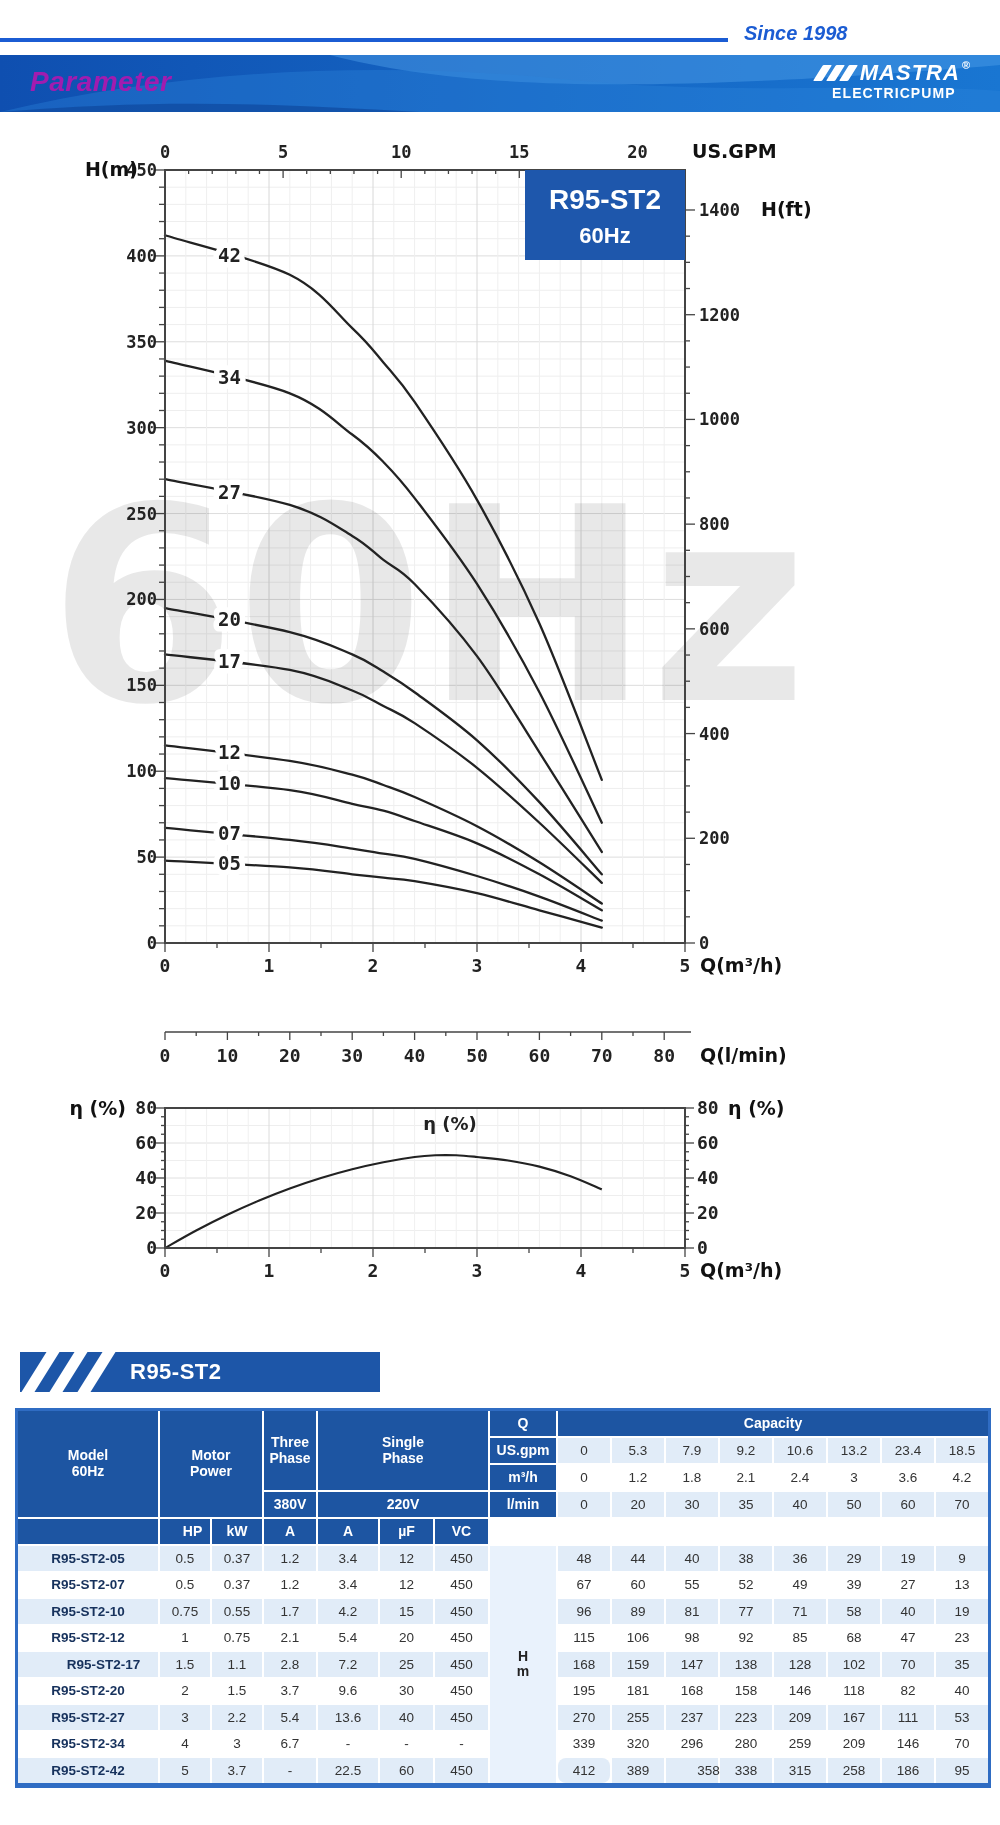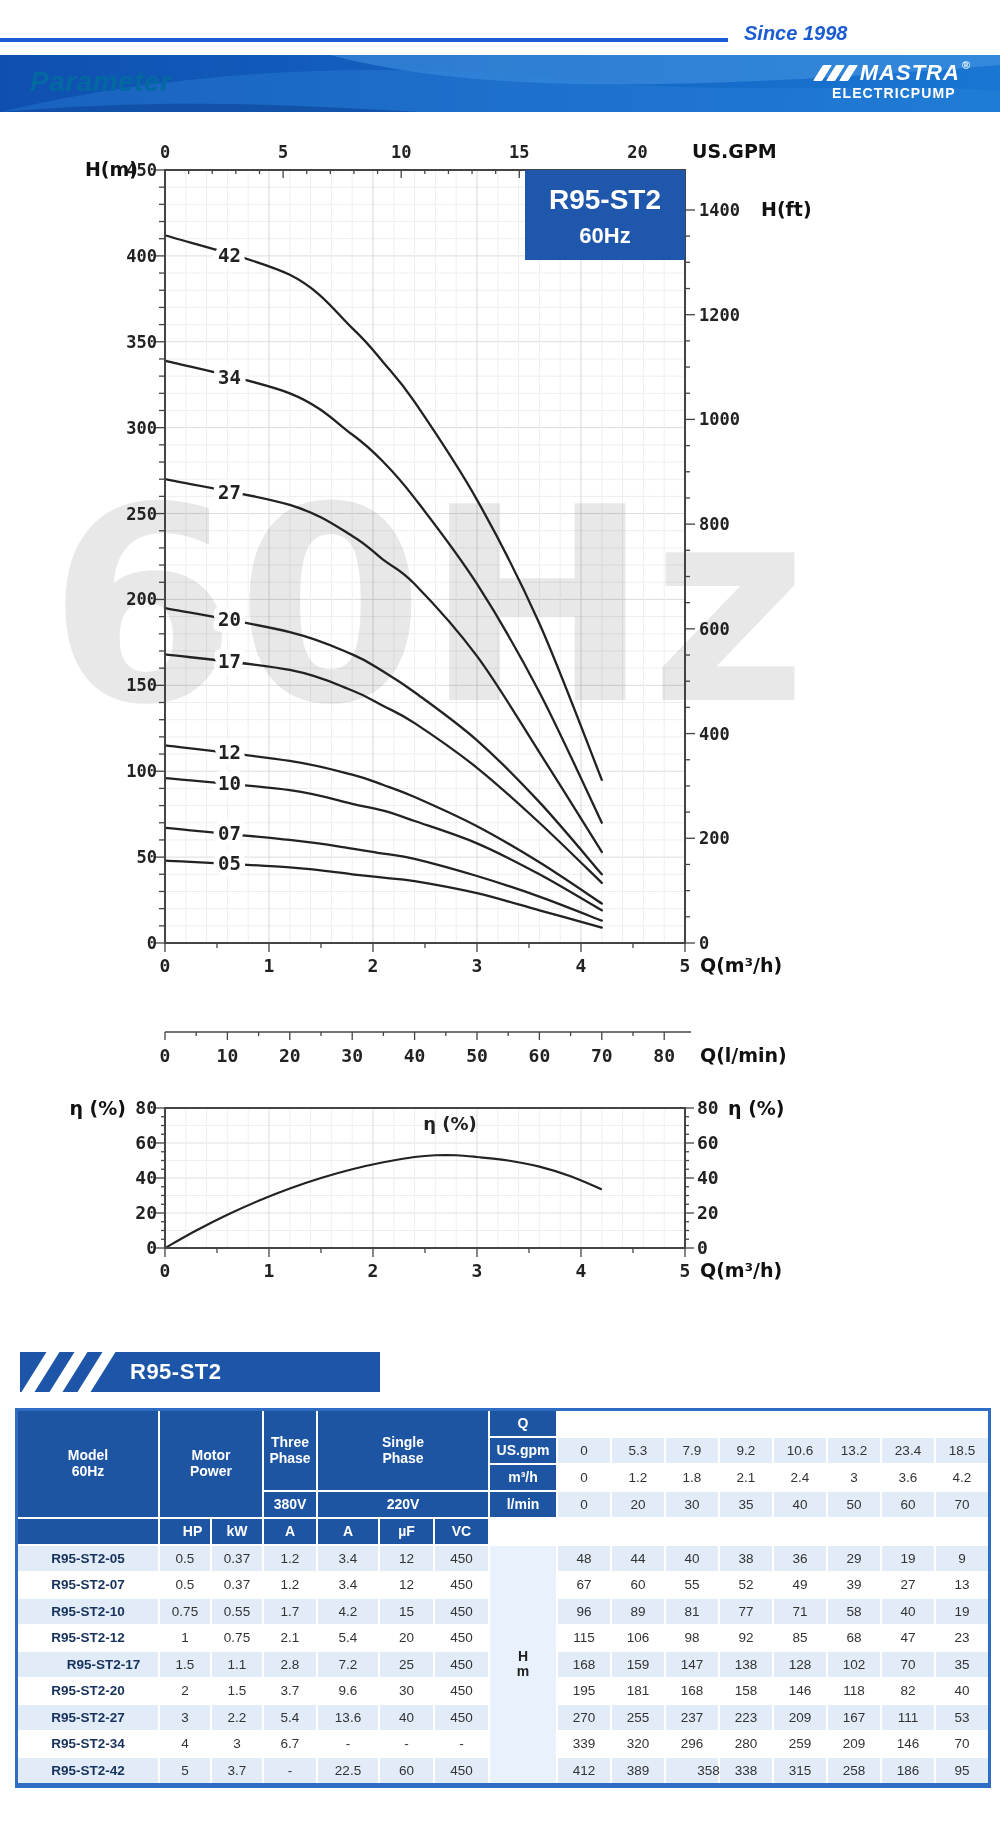--- a/index.html
+++ b/index.html
@@ -2,21 +2,21 @@
 <html><head>
 <meta charset="utf-8">
 <style>
   body{margin:0;background:#fff}
   .page{position:relative;width:1000px;height:1825px;background:#fff;overflow:hidden;font-family:"Liberation Sans",sans-serif}
   #plot{position:absolute;left:0;top:0}
   .topline{position:absolute;left:0;top:38px;width:728px;height:4px;background:#1b5cd3}
   .since{position:absolute;left:744px;top:22px;font:italic 700 20px "Liberation Sans",sans-serif;color:#1b5cd3}
   .banner{position:absolute;left:0;top:55px;width:1000px;height:57px;overflow:hidden}
   .banner svg{position:absolute;left:0;top:0}
-  .param{position:absolute;left:30px;top:11px;font:italic 700 28px "Liberation Sans",sans-serif;color:#0369a1;letter-spacing:.5px}
+  .param{position:absolute;left:30px;top:11px;font:italic 700 28px "Liberation Sans",sans-serif;color:#a21caf;letter-spacing:.5px}
   .logo{position:absolute;right:30px;top:5px;text-align:center;color:#fff}
   .logo-top{display:flex;align-items:center;justify-content:center}
   .slash{width:9px;height:16px;background:#fff;transform:skewX(-32deg);margin-right:4px;border-radius:1px}
   .logo-name{font:italic 800 22px "Liberation Sans",sans-serif;letter-spacing:1px;margin-left:3px}
   .logo-reg{font:700 11px "Liberation Sans",sans-serif;position:relative;top:-8px;margin-left:2px}
   .logo-sub{font:700 14px "Liberation Sans",sans-serif;letter-spacing:1.1px;margin-top:-1px}
   .tick{font:700 17px "DejaVu Sans Mono",monospace;fill:#222}
   .tickb{font:700 18px "DejaVu Sans Mono",monospace;fill:#222}
   .atitle{font:700 19px "DejaVu Sans",sans-serif;fill:#111}
   .clabel{font:700 19px "DejaVu Sans Mono",monospace;fill:#222;paint-order:stroke;stroke:#fff;stroke-width:11px;stroke-linejoin:round}
@@ -460,20 +460,21 @@
         <div class="tc hc" style="grid-area: 1 / 5 / span 3 / span 3;">
           <div>Single</div>
           <div>Phase</div>
         </div>
         <div class="tc hc" style="grid-area: 4 / 4;">380V</div>
         <div class="tc hc" style="grid-area: 4 / 5 / auto / span 3;">220V</div>
         <div class="tc hc" style="grid-area: 1 / 8;">Q</div>
         <div class="tc hc" style="grid-area: 2 / 8;">US.gpm</div>
         <div class="tc hc" style="grid-area: 3 / 8;">m³/h</div>
         <div class="tc hc" style="grid-area: 4 / 8;">l/min</div>
+        <div class="tc hc" style="grid-area: 1 / 9 / auto / span 8;">Capacity</div>
         <div class="tc bc tint" style="grid-area: 2 / 9;">0</div>
         <div class="tc bc tint" style="grid-area: 2 / 10;">5.3</div>
         <div class="tc bc tint" style="grid-area: 2 / 11;">7.9</div>
         <div class="tc bc tint" style="grid-area: 2 / 12;">9.2</div>
         <div class="tc bc tint" style="grid-area: 2 / 13;">10.6</div>
         <div class="tc bc tint" style="grid-area: 2 / 14;">13.2</div>
         <div class="tc bc tint" style="grid-area: 2 / 15;">23.4</div>
         <div class="tc bc tint" style="grid-area: 2 / 16;">18.5</div>
         <div class="tc bc wht" style="grid-area: 3 / 9;">0</div>
         <div class="tc bc wht" style="grid-area: 3 / 10;">1.2</div>
@@ -622,21 +623,21 @@
         <div class="tc bc wht" style="grid-area: 13 / 14;">209</div>
         <div class="tc bc wht" style="grid-area: 13 / 15;">146</div>
         <div class="tc bc wht" style="grid-area: 13 / 16;">70</div>
         <div class="tc bc modelc tint" style="grid-area: 14 / 1;">R95-ST2-42</div>
         <div class="tc bc tint" style="grid-area: 14 / 2;">5</div>
         <div class="tc bc tint" style="grid-area: 14 / 3;">3.7</div>
         <div class="tc bc tint" style="grid-area: 14 / 4;">-</div>
         <div class="tc bc tint" style="grid-area: 14 / 5;">22.5</div>
         <div class="tc bc tint" style="grid-area: 14 / 6;">60</div>
         <div class="tc bc tint" style="grid-area: 14 / 7;">450</div>
-        <div class="tc bc tint" style="grid-area: 14 / 9;">412</div>
+        <div class="tc bc tint" style="grid-area: 14 / 9; border-radius: 8px;">412</div>
         <div class="tc bc tint" style="grid-area: 14 / 10;">389</div>
         <div class="tc bc tint" style="grid-area: 14 / 11; padding-left: 33px;">358</div>
         <div class="tc bc tint" style="grid-area: 14 / 12;">338</div>
         <div class="tc bc tint" style="grid-area: 14 / 13;">315</div>
         <div class="tc bc tint" style="grid-area: 14 / 14;">258</div>
         <div class="tc bc tint" style="grid-area: 14 / 15;">186</div>
         <div class="tc bc tint" style="grid-area: 14 / 16;">95</div>
       </div>
     </div>
 </div>

